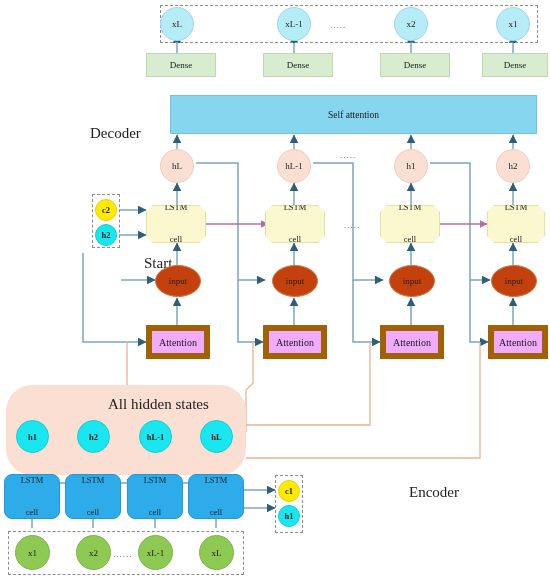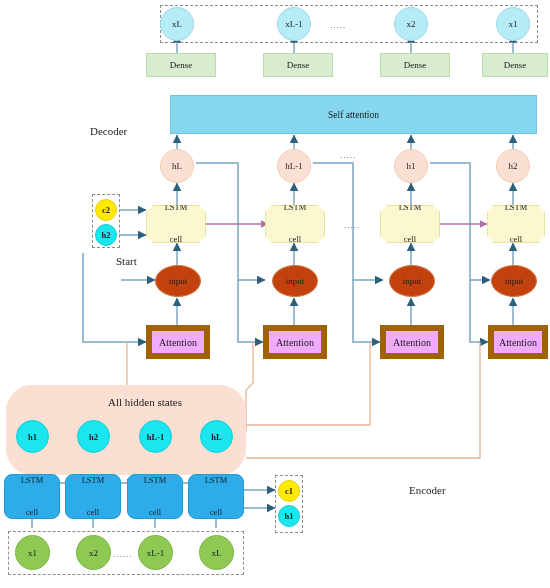--- a/index.html
+++ b/index.html
@@ -27,21 +27,21 @@
                           calc(100% - 7px) 100%,7px 100%,0 calc(100% - 7px),0 7px);}
   .b-lstm-enc{background:#2eacea;border:1px solid #2499d3;border-radius:8px;
         font-size:8.5px;line-height:1.12;color:#12202b;}
   .el-input{background:#c2410c;border:1px solid #cf7848;border-radius:50%;font-size:9px;color:#222;}
 
   
   .dashbox{position:absolute;box-sizing:border-box;border:1.4px dashed #8d8d8d;background:transparent;}
   .hidden-pool{position:absolute;box-sizing:border-box;background:#fadfd2;border-radius:26px;}
 
   
-  .lbl{position:absolute;font-size:11px;color:#222;white-space:nowrap;text-align:right;}
+  .lbl{position:absolute;font-size:15px;color:#222;white-space:nowrap;text-align:right;}
   .dots{position:absolute;font-size:9px;color:#555;letter-spacing:1px;white-space:nowrap;}
   .stack{display:flex;flex-direction:column;line-height:1.12;gap:22px;}
 </style>
 </head>
 <body>
 
 <div id="stage">
 
   <svg id="wires" viewBox="0 0 550 588">
     <defs>
@@ -175,21 +175,21 @@
       <span>cell</span>
     </div>
   </div>
   <div class="node b-lstm-dec" style="left:487px;top:205px;width:58px;height:38px;">
     <div class="stack">
       <span>LSTM</span>
       <span>cell</span>
     </div>
   </div>
 
-  <div class="lbl" style="left:116px;top:255px;">Start</div>
+  <div class="lbl" style="left:144px;top:255px;">Start</div>
 
   <div class="node el-input" style="left:155px;top:265px;width:46px;height:32px;">input</div>
   <div class="node el-input" style="left:272px;top:265px;width:46px;height:32px;">input</div>
   <div class="node el-input" style="left:389px;top:265px;width:46px;height:32px;">input</div>
   <div class="node el-input" style="left:491px;top:265px;width:46px;height:32px;">input</div>
 
   <div class="node b-att" style="left:146px;top:325px;width:64px;height:34px;">Attention</div>
   <div class="node b-att" style="left:263px;top:325px;width:64px;height:34px;">Attention</div>
   <div class="node b-att" style="left:380px;top:325px;width:64px;height:34px;">Attention</div>
   <div class="node b-att" style="left:488px;top:325px;width:60px;height:34px;">Attention</div>

